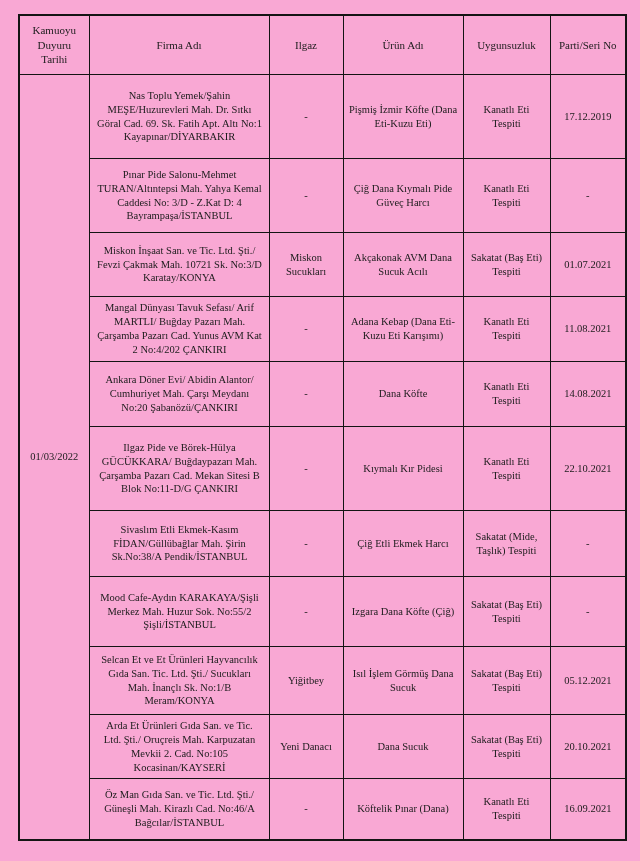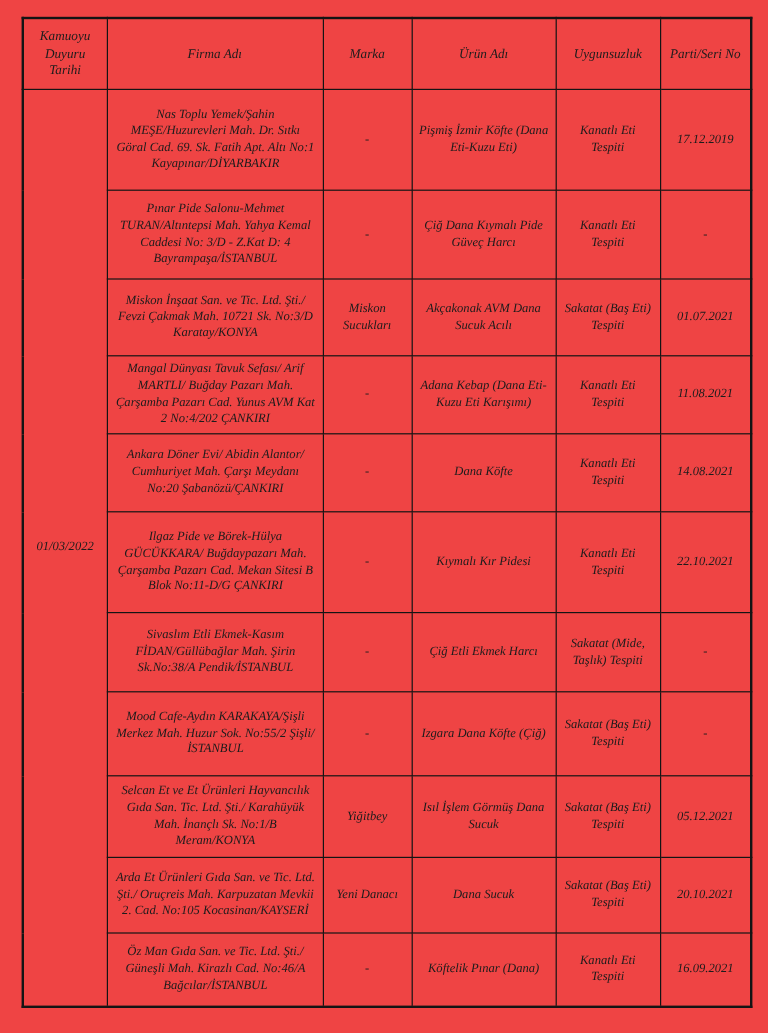--- a/index.html
+++ b/index.html
@@ -1,25 +1,24 @@
 <!DOCTYPE html>
 <html><head>
 <meta charset="utf-8">
 <style>
   html, body { margin: 0; padding: 0; background: #e8e8e6; }
   .page {
     width: 640px; height: 861px;
-    background: #ef4444;
+    background: #f9a8d4;
     box-sizing: border-box;
     padding: 14px 15px 9px 18px;
     font-family: "Liberation Serif", "DejaVu Serif", serif;
     color: #1c1c1c;
     position: relative;
     overflow: hidden;
-    font-style: italic;
   }
   table.report-table {
     border-collapse: collapse;
     table-layout: fixed;
     width: 607px;
     border: 2px solid #141414;
   }
   th, td {
     border: 1px solid #141414;
     padding: 4px 5px;
@@ -64,21 +63,21 @@
       <col style="width:180px">
       <col style="width:74px">
       <col style="width:120px">
       <col style="width:87px">
       <col style="width:76px">
     </colgroup>
     <thead>
       <tr>
         <th>Kamuoyu Duyuru Tarihi</th>
         <th>Firma Adı</th>
-        <th>Marka</th>
+        <th>Ilgaz</th>
         <th>Ürün Adı</th>
         <th>Uygunsuzluk</th>
         <th>Parti/Seri No</th>
       </tr>
     </thead>
     <tbody>
   <tr>
           <td class="c-date" rowspan="11">01/03/2022</td>
     <td class="c-firma">Nas Toplu Yemek/Şahin MEŞE/Huzurevleri Mah. Dr. Sıtkı Göral Cad. 69.  Sk. Fatih Apt. Altı No:1 Kayapınar/DİYARBAKIR</td>
     <td>-</td>
@@ -137,21 +136,21 @@
 
   <tr>
     <td class="c-firma">Mood Cafe-Aydın KARAKAYA/Şişli Merkez Mah. Huzur Sok. No:55/2 Şişli/İSTANBUL</td>
     <td>-</td>
     <td>Izgara Dana Köfte (Çiğ)</td>
     <td>Sakatat (Baş Eti) Tespiti</td>
     <td>-</td>
   </tr>
 
   <tr>
-    <td class="c-firma">Selcan Et ve Et Ürünleri Hayvancılık Gıda San. Tic. Ltd. Şti./ Karahüyük Mah. İnançlı Sk. No:1/B Meram/KONYA</td>
+    <td class="c-firma">Selcan Et ve Et Ürünleri Hayvancılık Gıda San. Tic. Ltd. Şti./ Sucukları Mah. İnançlı Sk. No:1/B Meram/KONYA</td>
     <td>Yiğitbey</td>
     <td>Isıl İşlem Görmüş Dana Sucuk</td>
     <td>Sakatat (Baş Eti) Tespiti</td>
     <td>05.12.2021</td>
   </tr>
 
   <tr>
     <td class="c-firma">Arda Et Ürünleri Gıda San. ve Tic. Ltd. Şti./ Oruçreis Mah. Karpuzatan Mevkii  2. Cad. No:105 Kocasinan/KAYSERİ</td>
     <td>Yeni Danacı</td>
     <td>Dana Sucuk</td>

